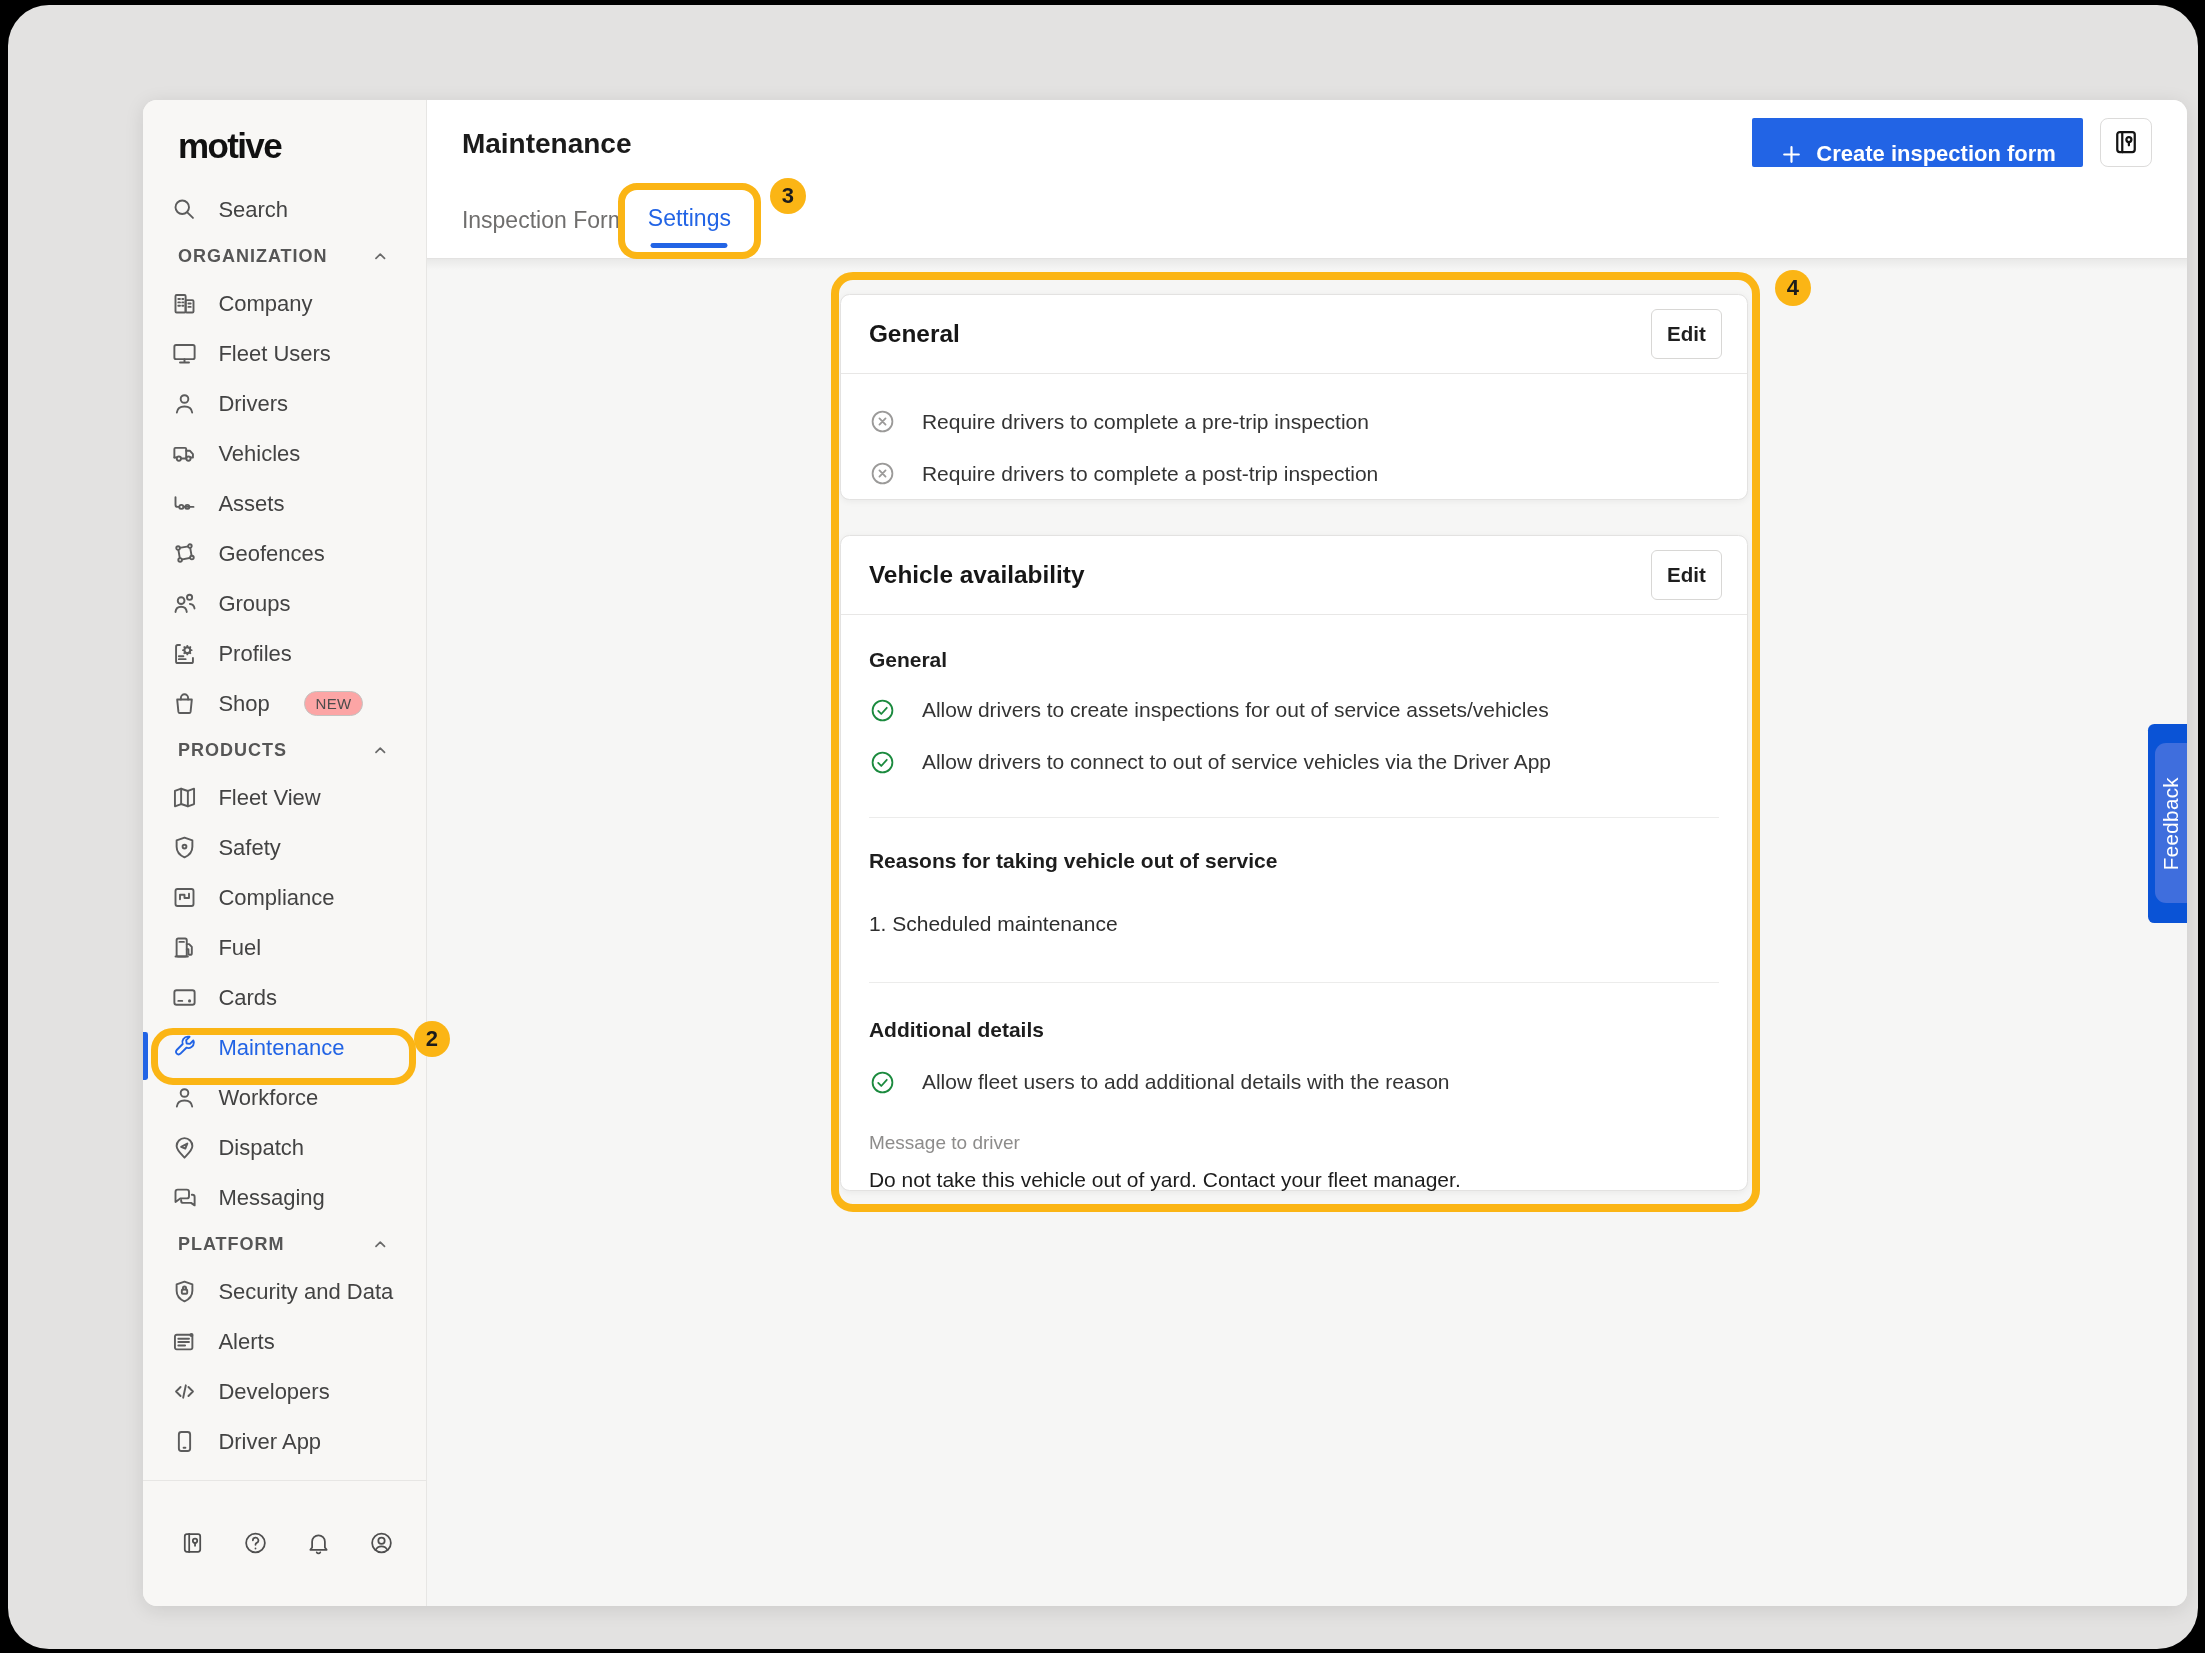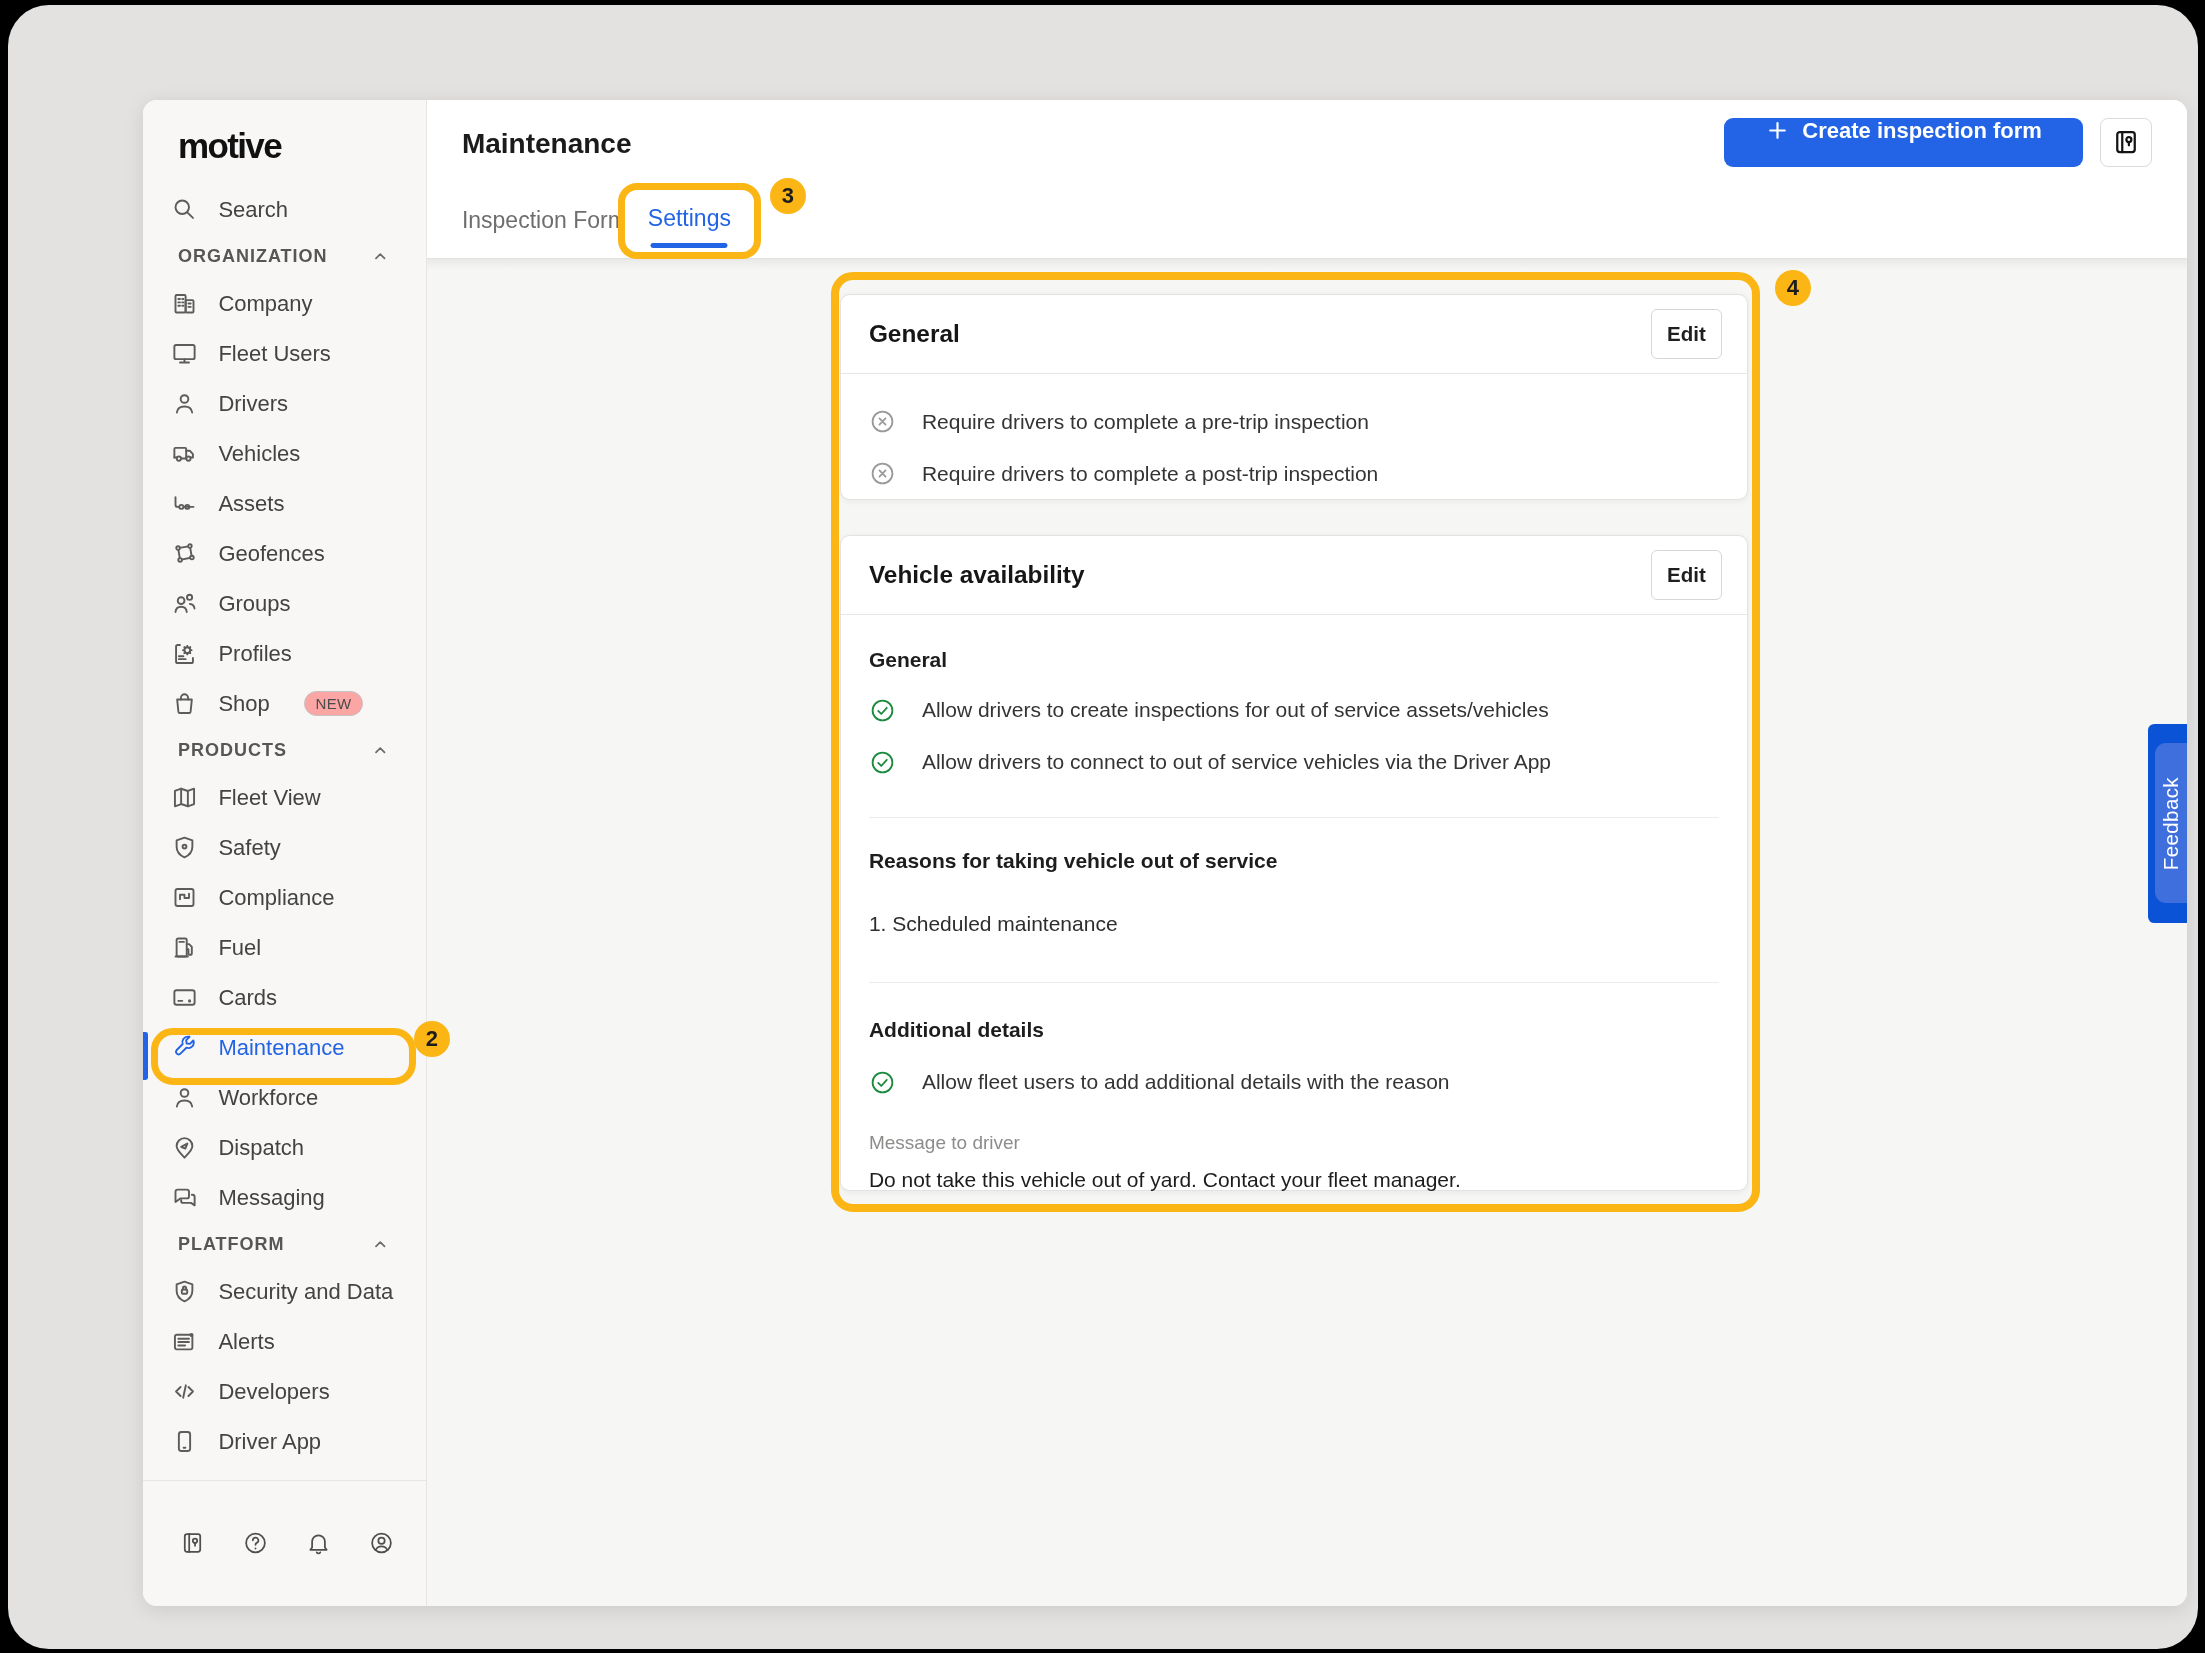--- a/index.html
+++ b/index.html
@@ -43,21 +43,21 @@
 
   
   .main{position:absolute;left:284px;top:0;right:0;bottom:0;display:flex;flex-direction:column;}
   .mheader{position:relative;height:159px;background:#ffffff;border-bottom:0.8px solid #e3e2e1;flex:0 0 159px;}
   .mtitle{position:absolute;left:35px;top:28px;font-size:28px;font-weight:700;color:#1b1b1b;}
   .tab-inactive{position:absolute;left:35px;top:107px;font-size:23px;color:#6f6e6d;cursor:pointer;white-space:nowrap;}
   .settings-ring{position:absolute;left:191px;top:83px;width:143px;height:76px;background:#fff;border:7px solid var(--highlight-orange);border-radius:19px;display:flex;align-items:center;justify-content:center;cursor:pointer;z-index:3;}
   .settings-label{font-size:23px;font-weight:500;color:var(--accent-blue);margin-top:-4.7px;text-align:center;}
   .settings-underline{position:absolute;left:50%;transform:translateX(-50%);bottom:3.9px;width:77px;height:4.7px;background:var(--accent-blue);border-radius:2.4px;}
   .badge-3{left:343px;top:78px;}
-  .create-btn{position:absolute;right:104px;top:18px;height:49px;padding:0 41px;background:var(--accent-blue);border:none;border-radius:9px;display:flex;align-items:flex-start;gap:11.8px;cursor:pointer;}
+  .create-btn{position:absolute;right:104px;top:18px;height:49px;padding:0 27px;background:var(--accent-blue);border:none;border-radius:2px;display:flex;align-items:flex-end;gap:11.8px;cursor:pointer;}
   .create-btn span{color:#fff;font-size:22px;font-weight:700;}
   .create-btn svg{width:25px;height:25px;fill:none;stroke:#fff;stroke-width:2.1;stroke-linecap:round;}
   .iconbtn{position:absolute;right:35px;top:18px;width:52px;height:49px;background:#fff;border:0.8px solid #dcdbda;border-radius:7.9px;display:flex;align-items:center;justify-content:center;cursor:pointer;}
   .iconbtn svg{width:30px;height:30px;fill:none;stroke:#141414;stroke-width:1.8;stroke-linecap:round;stroke-linejoin:round;color:#141414;}
 
   .content{position:relative;flex:1;background:var(--content-bg);}
   .content::before{content:"";position:absolute;left:0;right:0;top:0;height:11px;background:linear-gradient(rgba(0,0,0,.055),rgba(0,0,0,0));pointer-events:none;}
   .big-ring{position:absolute;left:404px;top:13.4px;width:929px;height:940px;border:8.7px solid var(--highlight-orange);border-radius:22px;pointer-events:none;z-index:4;}
   .badge-4{left:1348px;top:11px;}
 

